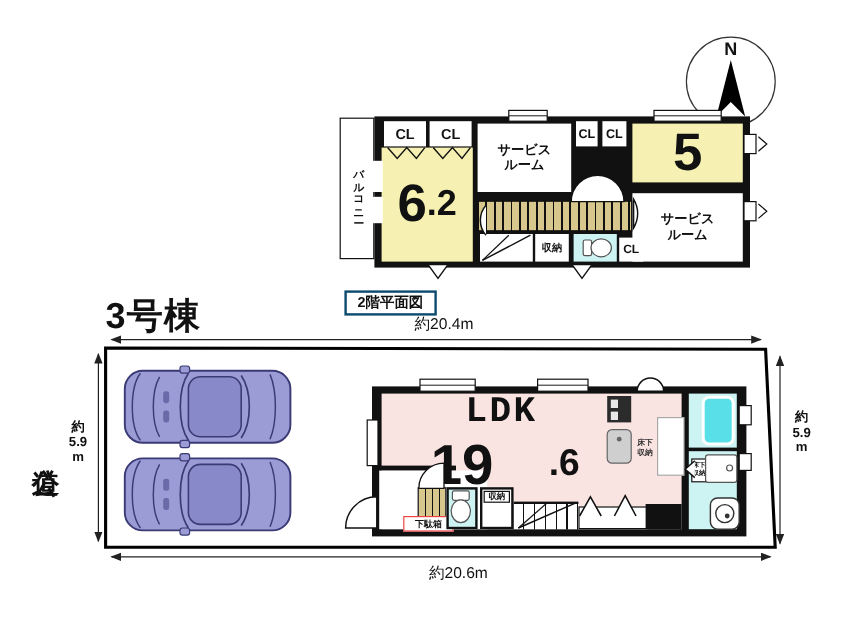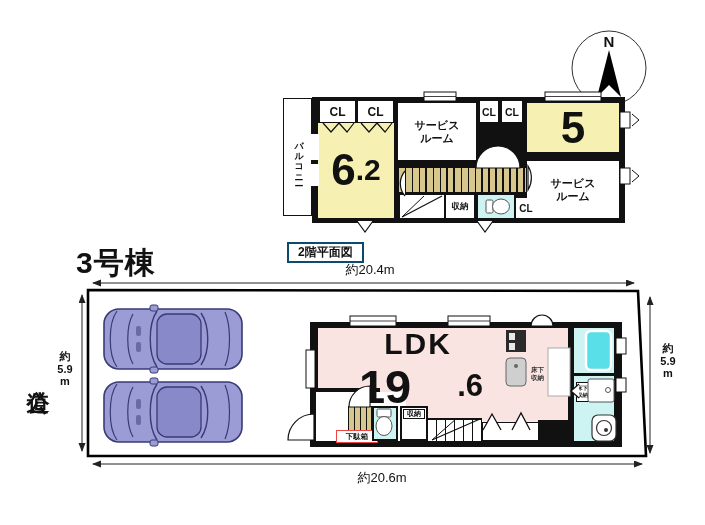--- a/index.html
+++ b/index.html
@@ -117,21 +117,21 @@
     <div class="room white ctr b" style="left:134px;top:98px;width:28px;height:23px;font-size:8.5px;">収納</div>
 
     <div class="room cyan" style="left:166px;top:98px;width:36px;height:23px;"></div>
 
     <div class="room white ctr b" style="left:204px;top:101px;width:20px;height:20px;font-size:10px;">CL</div>
   </div>
 
   <div class="abs ctr caption-box" style="left:287px;top:242px;">2階平面図</div>
   <div class="abs ctr dim-label" style="left:322px;top:262px;width:96px;height:16px;">約20.4m</div>
 
-  <div class="abs b" style="left:76px;top:243px;font-size:30px;letter-spacing:1px;">3号棟</div>
+  <div class="abs b" style="left:88px;top:243px;font-size:30px;letter-spacing:1px;">3号棟</div>
 
   <div class="abs ctr vtext b" style="left:26px;top:344px;width:26px;height:56px;font-size:23px;">公道</div>
   <div class="abs vdim" style="left:53px;top:350px;width:24px;">
     <span>約</span>
     <span>5.9</span>
     <span>m</span>
   </div>
   <div class="abs vdim" style="left:655px;top:342px;width:26px;">
     <span>約</span>
     <span>5.9</span>
@@ -158,21 +158,21 @@
 
     <div class="room stair-lines" style="left:118px;top:96px;width:54px;height:23px;border-top:2px solid #111;"></div>
 
     <div class="room white" style="left:172px;top:100px;width:58px;height:19px;border:1.5px solid #111;"></div>
     <div class="blk" style="left:228px;top:98px;width:30px;height:21px;"></div>
 
     <div class="abs ctr b wrap-cjk" style="left:220px;top:42px;width:15px;height:20px;font-size:6.5px;color:#333;">床下収納</div>
 
     <div class="abs ctr b wrap-cjk" style="left:266px;top:60px;width:13px;height:20px;border:1px solid #111;background:#fff;font-size:5.5px;">床下収納</div>
 
-    <div class="abs ctr b" style="left:50px;top:6px;width:116px;height:32px;font-size:30px;letter-spacing:2px;">LDK</div>
+    <div class="abs ctr b" style="left:50px;top:6px;width:116px;height:32px;font-size:30px;letter-spacing:2px;font-family:Liberation Mono, monospace;">LDK</div>
     <div class="abs ctr" style="left:46px;top:34px;width:130px;height:52px;align-items:center;padding-top:8px;gap:46px;">
       <span class="b" style="font-size:47px;">19</span>
         <span class="b" style="font-size:31px;">.6</span>
     </div>
   </div>
 
   <svg class="abs" style="left:0;top:0;" width="705" height="525" viewBox="0 0 705 525">
 
     <path d="M323,123 L331,132 L339,123 L347,132 L354,123" fill="none" stroke="#111" stroke-width="1.2"></path>
     <path d="M361,123 L369,132 L377,123 L385,132 L392,123" fill="none" stroke="#111" stroke-width="1.2"></path>

